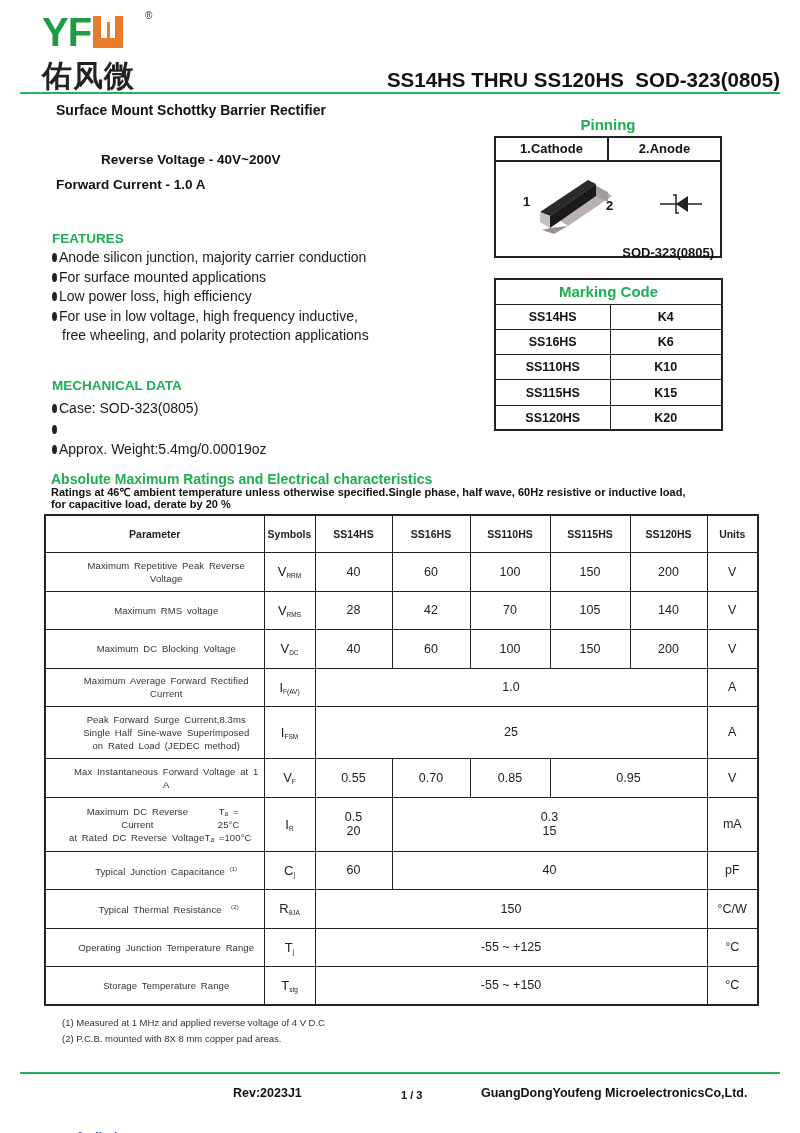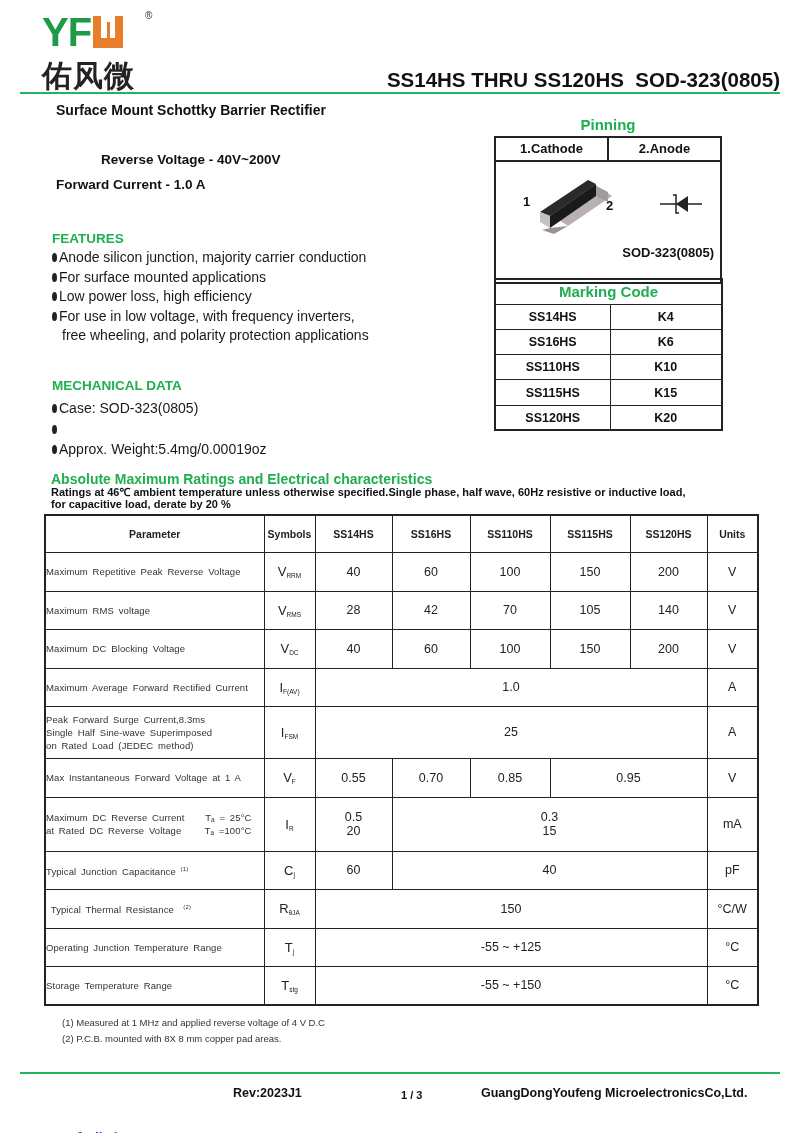--- a/index.html
+++ b/index.html
@@ -28,21 +28,21 @@
     .section-h { position: absolute; left: 52px; font-size: 13.5px; font-weight: bold; color: #1fae52; }
     .feat-h { top: 231px; }
     .mech-h { top: 378px; }
     .list { position: absolute; left: 52px; font-size: 14px; line-height: 19.6px; color: #1a1a1a; }
     .feat-list { top: 248px; }
     .mech-list { top: 398px; line-height: 20.5px; }
     .list .bullet { display: inline-block; width: 5px; height: 9px; background: #222; border-radius: 50%; margin-right: 2px; vertical-align: 0px; }
     .list .cont { padding-left: 10px; }
 
     .pin-title { position: absolute; left: 494px; width: 228px; top: 116px; text-align: center; font-size: 15px; font-weight: bold; color: #1fae52; }
-    .pin-box { position: absolute; left: 494px; top: 136px; width: 228px; height: 148px; border: 2px solid #222; }
+    .pin-box { position: absolute; left: 494px; top: 136px; width: 228px; height: 122px; border: 2px solid #222; }
     .pin-head { display: flex; height: 24px; border-bottom: 2px solid #222; }
     .pin-head div { flex: 1; text-align: center; font-size: 13px; font-weight: bold; line-height: 22px; }
     .pin-head div:first-child { border-right: 2px solid #222; }
     .pin-body { position: relative; height: 102px; }
     .pin-num { position: absolute; font-size: 13px; font-weight: bold; }
     .pin-1 { left: 27px; top: 32px; }
     .pin-2 { left: 110px; top: 36px; }
     .pkg-svg { position: absolute; left: 38px; top: 12px; }
     .diode-svg { position: absolute; left: 162px; top: 30px; }
     .pin-pkg { position: absolute; right: 6px; bottom: 4px; font-size: 13px; font-weight: bold; }
@@ -51,21 +51,21 @@
     .mark td, .mark th { border: 1.5px solid #222; height: 25.3px; text-align: center; font-size: 12.5px; font-weight: bold; }
     .mark th { color: #1fae52; font-size: 15px; height: 25px; }
     .mark td:first-child { width: 115px; }
 
     .abs-h { position: absolute; left: 51px; top: 471px; font-size: 14px; font-weight: bold; color: #1fae52; }
     .abs-note { position: absolute; left: 51px; top: 486px; width: 720px; font-size: 11px; font-weight: bold; line-height: 12px; }
 
     .elec { position: absolute; left: 44px; top: 514px; width: 713px; border-collapse: collapse; border: 2px solid #222; table-layout: fixed; }
     .elec th, .elec td { border: 1.5px solid #222; text-align: center; font-size: 12.5px; color: #222; }
     .elec th { font-size: 10.5px; font-weight: bold; height: 37px; }
-    .elec td.param { text-align: left; padding-left: 0; font-size: 9.5px; letter-spacing: 0.1px; color: #333; word-spacing: 2px; line-height: 13px; }
+    .elec td.param { text-align: center; padding-left: 23px; font-size: 9.5px; letter-spacing: 0.1px; color: #333; word-spacing: 2px; line-height: 13px; }
     .elec td.sym { font-size: 13px; }
     .elec td.sym sub { font-size: 6.5px; vertical-align: -2px; }
     .elec td.unit { font-size: 12.5px; }
     .ir-param { display: flex; justify-content: space-between; padding-right: 12px; }
     .ir-param span { display: block; }
     .note-sup { font-size: 6px; vertical-align: 4px; }
 
     .footnotes { position: absolute; left: 62px; top: 1015px; font-size: 9.5px; color: #333; line-height: 16px; }
 
     .footer { position: absolute; top: 1086px; font-size: 12.5px; font-weight: bold; }
@@ -89,21 +89,21 @@
 
 <div class="subtitle">Surface Mount Schottky Barrier Rectifier</div>
 <div class="spec spec-1">Reverse Voltage - 40V~200V</div>
 <div class="spec spec-2">Forward Current - 1.0 A</div>
 
 <div class="section-h feat-h">FEATURES</div>
 <div class="list feat-list">
   <div><span class="bullet"></span><span>Anode silicon junction, majority carrier conduction</span></div>
   <div><span class="bullet"></span><span>For surface mounted applications</span></div>
   <div><span class="bullet"></span><span>Low power loss, high efficiency</span></div>
-  <div><span class="bullet"></span><span>For use in low voltage, with frequency inverters,</span></div>
+  <div><span class="bullet"></span><span>For use in low voltage, high frequency inductive,</span></div>
   <div class="cont">free wheeling, and polarity protection applications</div>
 </div>
 
 <div class="section-h mech-h">MECHANICAL DATA</div>
 <div class="list mech-list">
   <div><span class="bullet"></span><span>Case: SOD-323(0805)</span></div>
   <div><span class="bullet"></span></div>
   <div><span class="bullet"></span><span>Approx. Weight:5.4mg/0.00019oz</span></div>
 </div>
 

